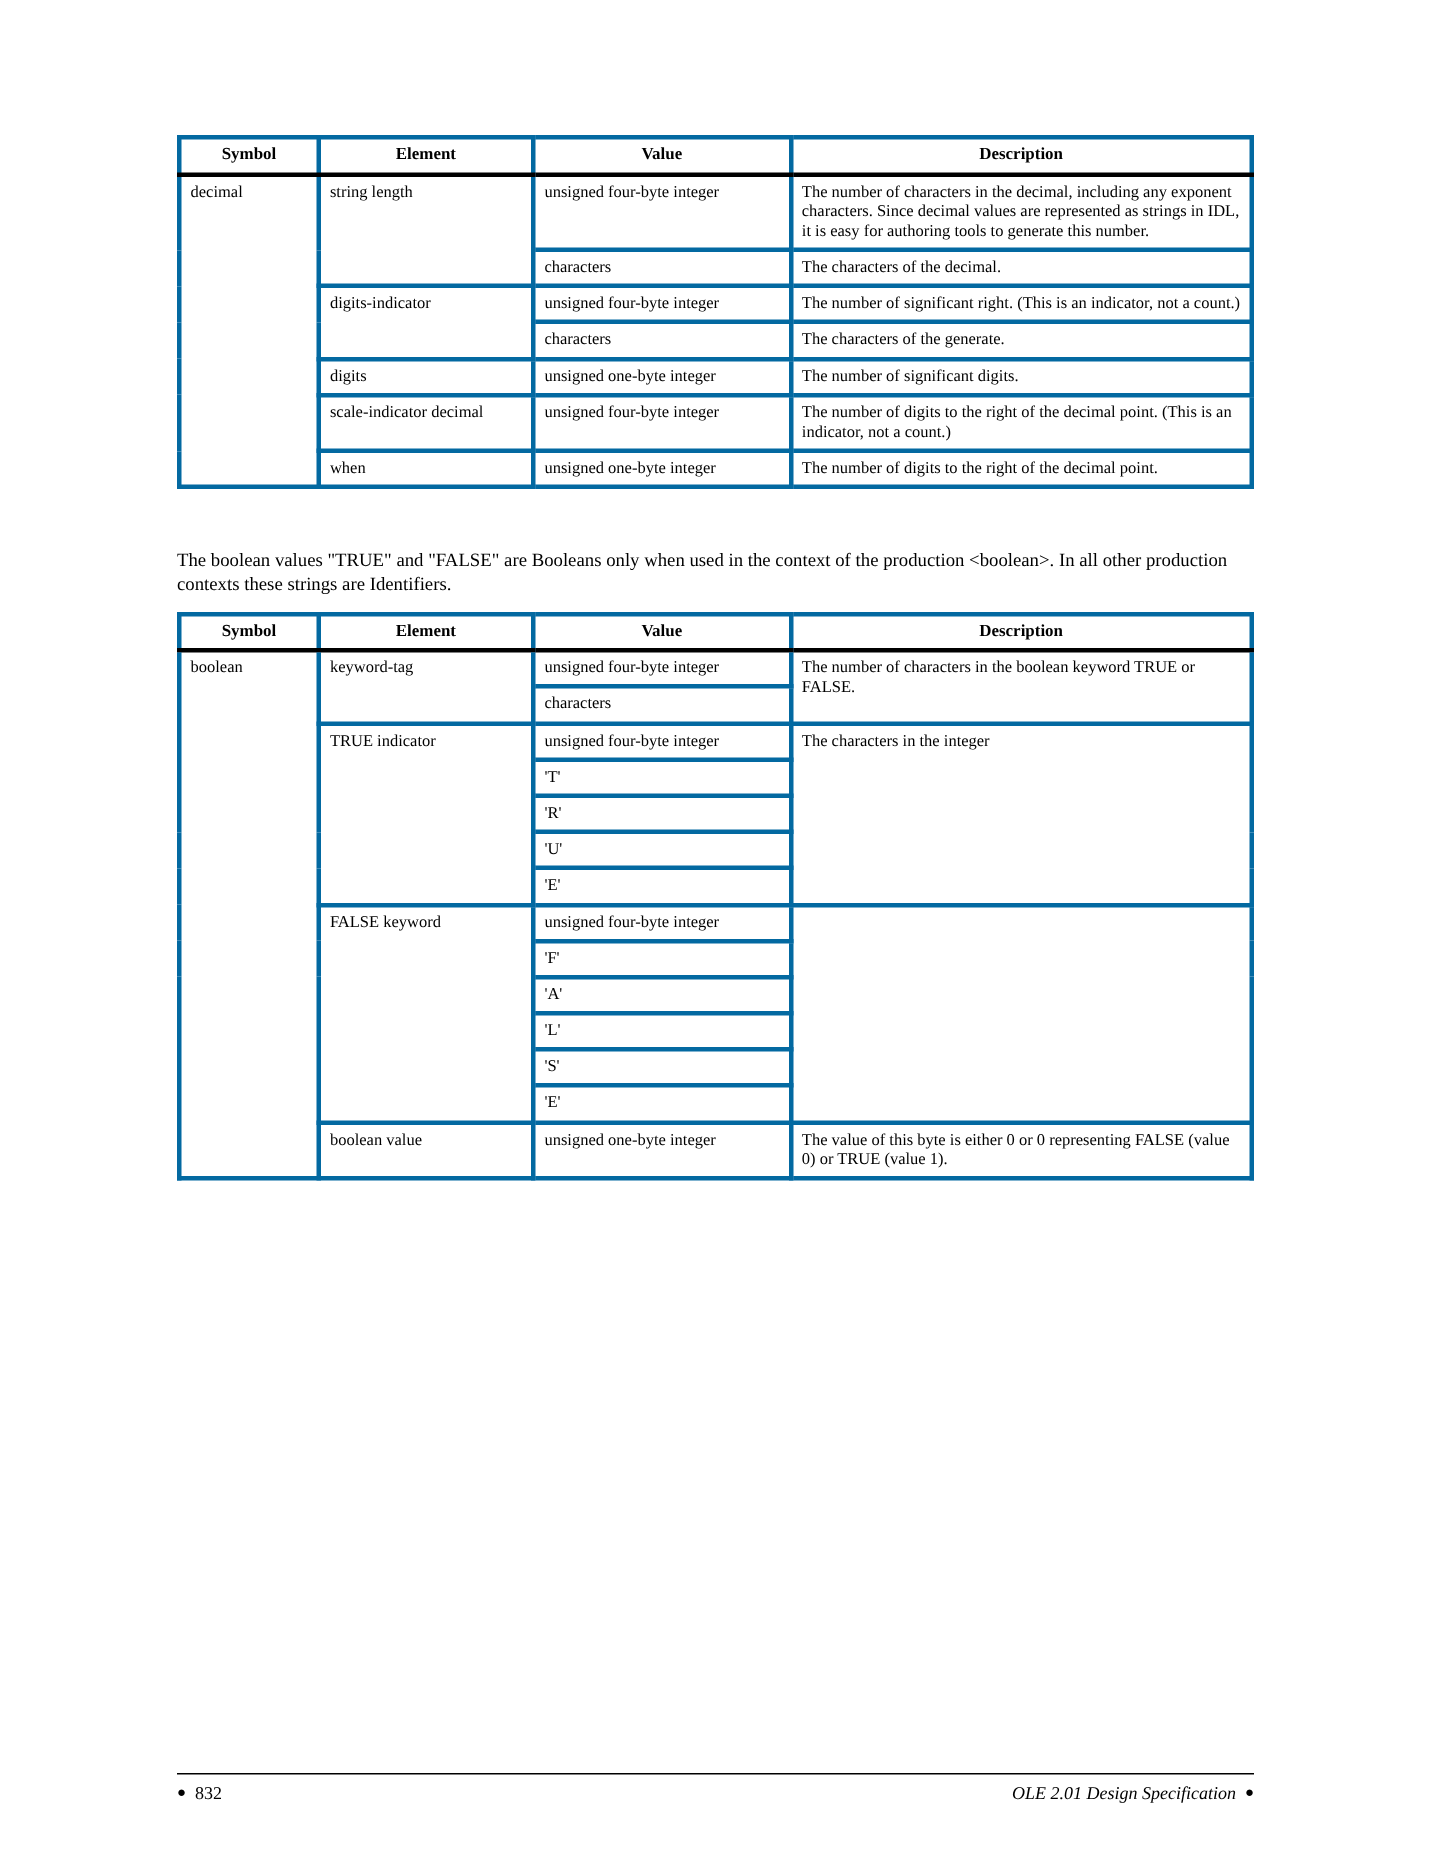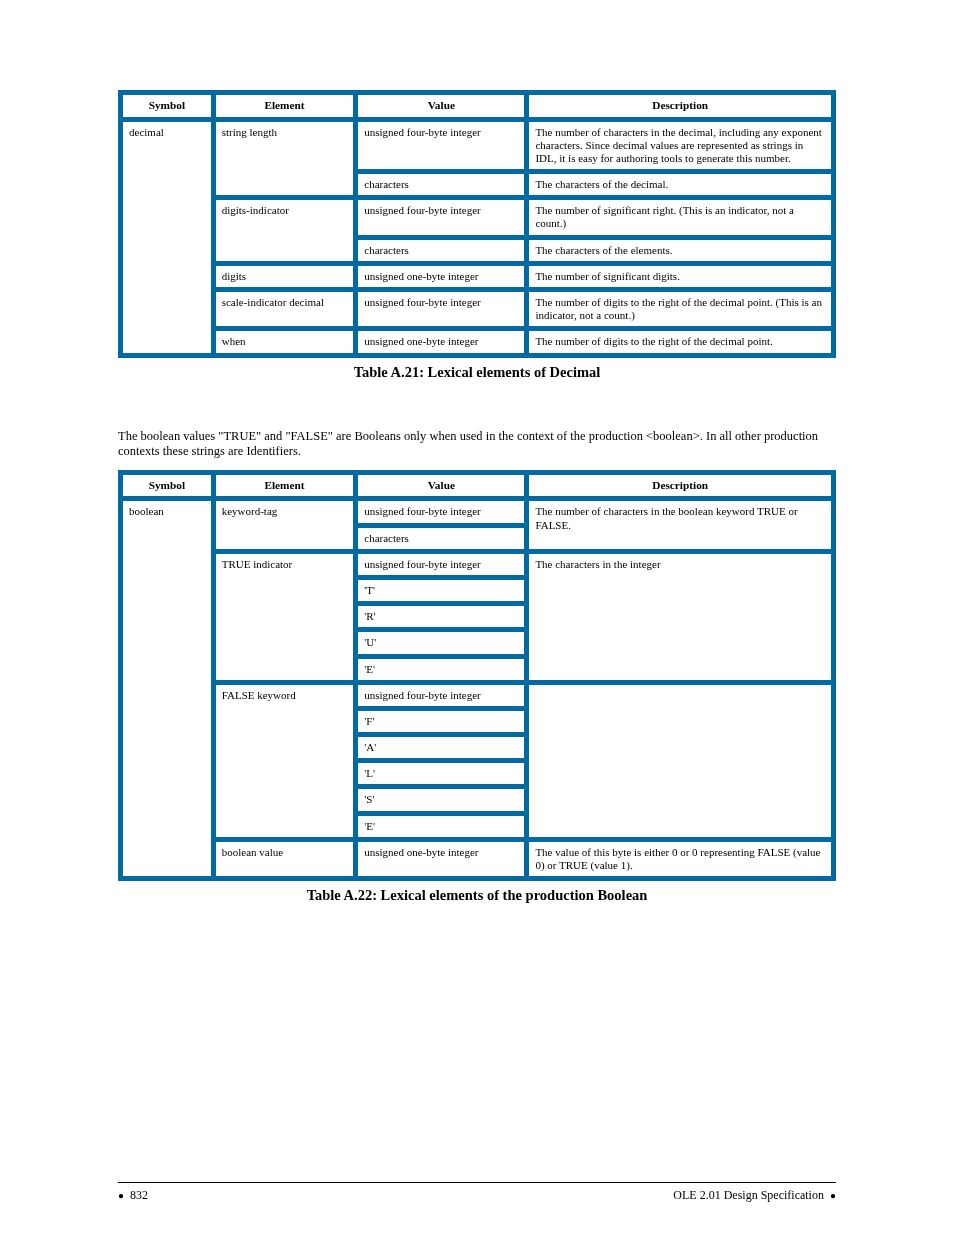--- a/index.html
+++ b/index.html
@@ -1,30 +1,30 @@
 <!DOCTYPE html>
 <html><head>
   <meta charset="utf-8">
   <style>
     body { margin: 0; font-family: "Times New Roman", serif; font-size: 11px; background: #fff; }
     .page { width: 954px; height: 1235px; position: relative; box-sizing: border-box; padding: 90px 118px 60px 118px; }
     h3.ttl { font-weight: bold; font-size: 14.5px; margin: 0 0 8px 0; }
     p.desc { font-size: 12.5px; margin: 0 0 10px 0; line-height: 1.25; }
     table { border-collapse: collapse; width: 100%; }
-    th, td { border: 5px solid #0369a1; vertical-align: top; padding: 4px 6px; line-height: 1.2; }
+    th, td { border: 3px solid #0369a1; vertical-align: top; padding: 4px 6px; line-height: 1.2; }
     th { font-weight: bold; text-align: center; font-size: 11.3px; }
     td { font-size: 11px; }
     .outer { border: 3px solid #000; }
     .header-row th { border-bottom: 3px solid #000; }
     .sep { height: 40px; }
     .footer { position: absolute; bottom: 32px; left: 118px; right: 118px; }
     .footer-rule { border: 0; border-top: 1.5px solid #000; margin: 0 0 5px 0; }
     .footer-line { display: flex; justify-content: space-between; align-items: center; font-size: 12px; }
     .bullet { font-size: 10px; }
-    .footer-text { font-size: 12px; margin-left: 8px; }
+    .footer-text { font-style: italic; font-size: 12px; margin-left: 8px; }
     .footer-left, .footer-right { display: flex; align-items: center; gap: 6px; }
   </style>
 </head>
 <body>
 
 <div class="page">
 
   <table class="outer">
     <thead>
       <tr class="header-row">
@@ -45,41 +45,40 @@
         <td>characters</td>
         <td>The characters of the decimal.</td>
       </tr>
       <tr>
         <td rowspan="2">digits-indicator</td>
         <td>unsigned four-byte integer</td>
         <td>The number of significant right. (This is an indicator, not a count.)</td>
       </tr>
       <tr>
         <td>characters</td>
-        <td>The characters of the elements.</td>
+        <td>The characters of the generate.</td>
       </tr>
       <tr>
         <td>digits</td>
         <td>unsigned one-byte integer</td>
         <td>The number of significant digits.</td>
       </tr>
       <tr>
         <td>scale-indicator decimal</td>
         <td>unsigned four-byte integer</td>
         <td>The number of digits to the right of the decimal point. (This is an indicator, not a count.)</td>
       </tr>
       <tr>
         <td>when</td>
         <td>unsigned one-byte integer</td>
         <td>The number of digits to the right of the decimal point.</td>
       </tr>
     </tbody>
   </table>
 
-  <h3 class="ttl" style="text-align:center;margin-top:6px">Table A.21: Lexical elements of Decimal</h3>
 
   <div class="sep"></div>
 
   <p class="desc">The boolean values "TRUE" and "FALSE" are Booleans only when used in the context of the production &lt;boolean&gt;. In all other production contexts these strings are Identifiers.</p>
 
   <table class="outer">
     <thead>
       <tr class="header-row">
         <th style="width:13%">Symbol</th>
         <th style="width:20%">Element</th>
@@ -139,21 +138,20 @@
         </tr>
 
       <tr>
         <td>boolean value</td>
         <td>unsigned one-byte integer</td>
         <td>The value of this byte is either 0 or 0 representing FALSE (value 0) or TRUE (value 1).</td>
       </tr>
     </tbody>
   </table>
 
-  <h3 class="ttl" style="text-align:center;margin-top:6px">Table A.22: Lexical elements of the production Boolean</h3>
 
   <div class="footer">
     <hr class="footer-rule">
     <div class="footer-line">
       <div class="footer-left">
         <span class="bullet">●</span>
         <span>832</span>
       </div>
       <div class="footer-right">
         <span class="footer-text">OLE 2.01 Design Specification</span>

